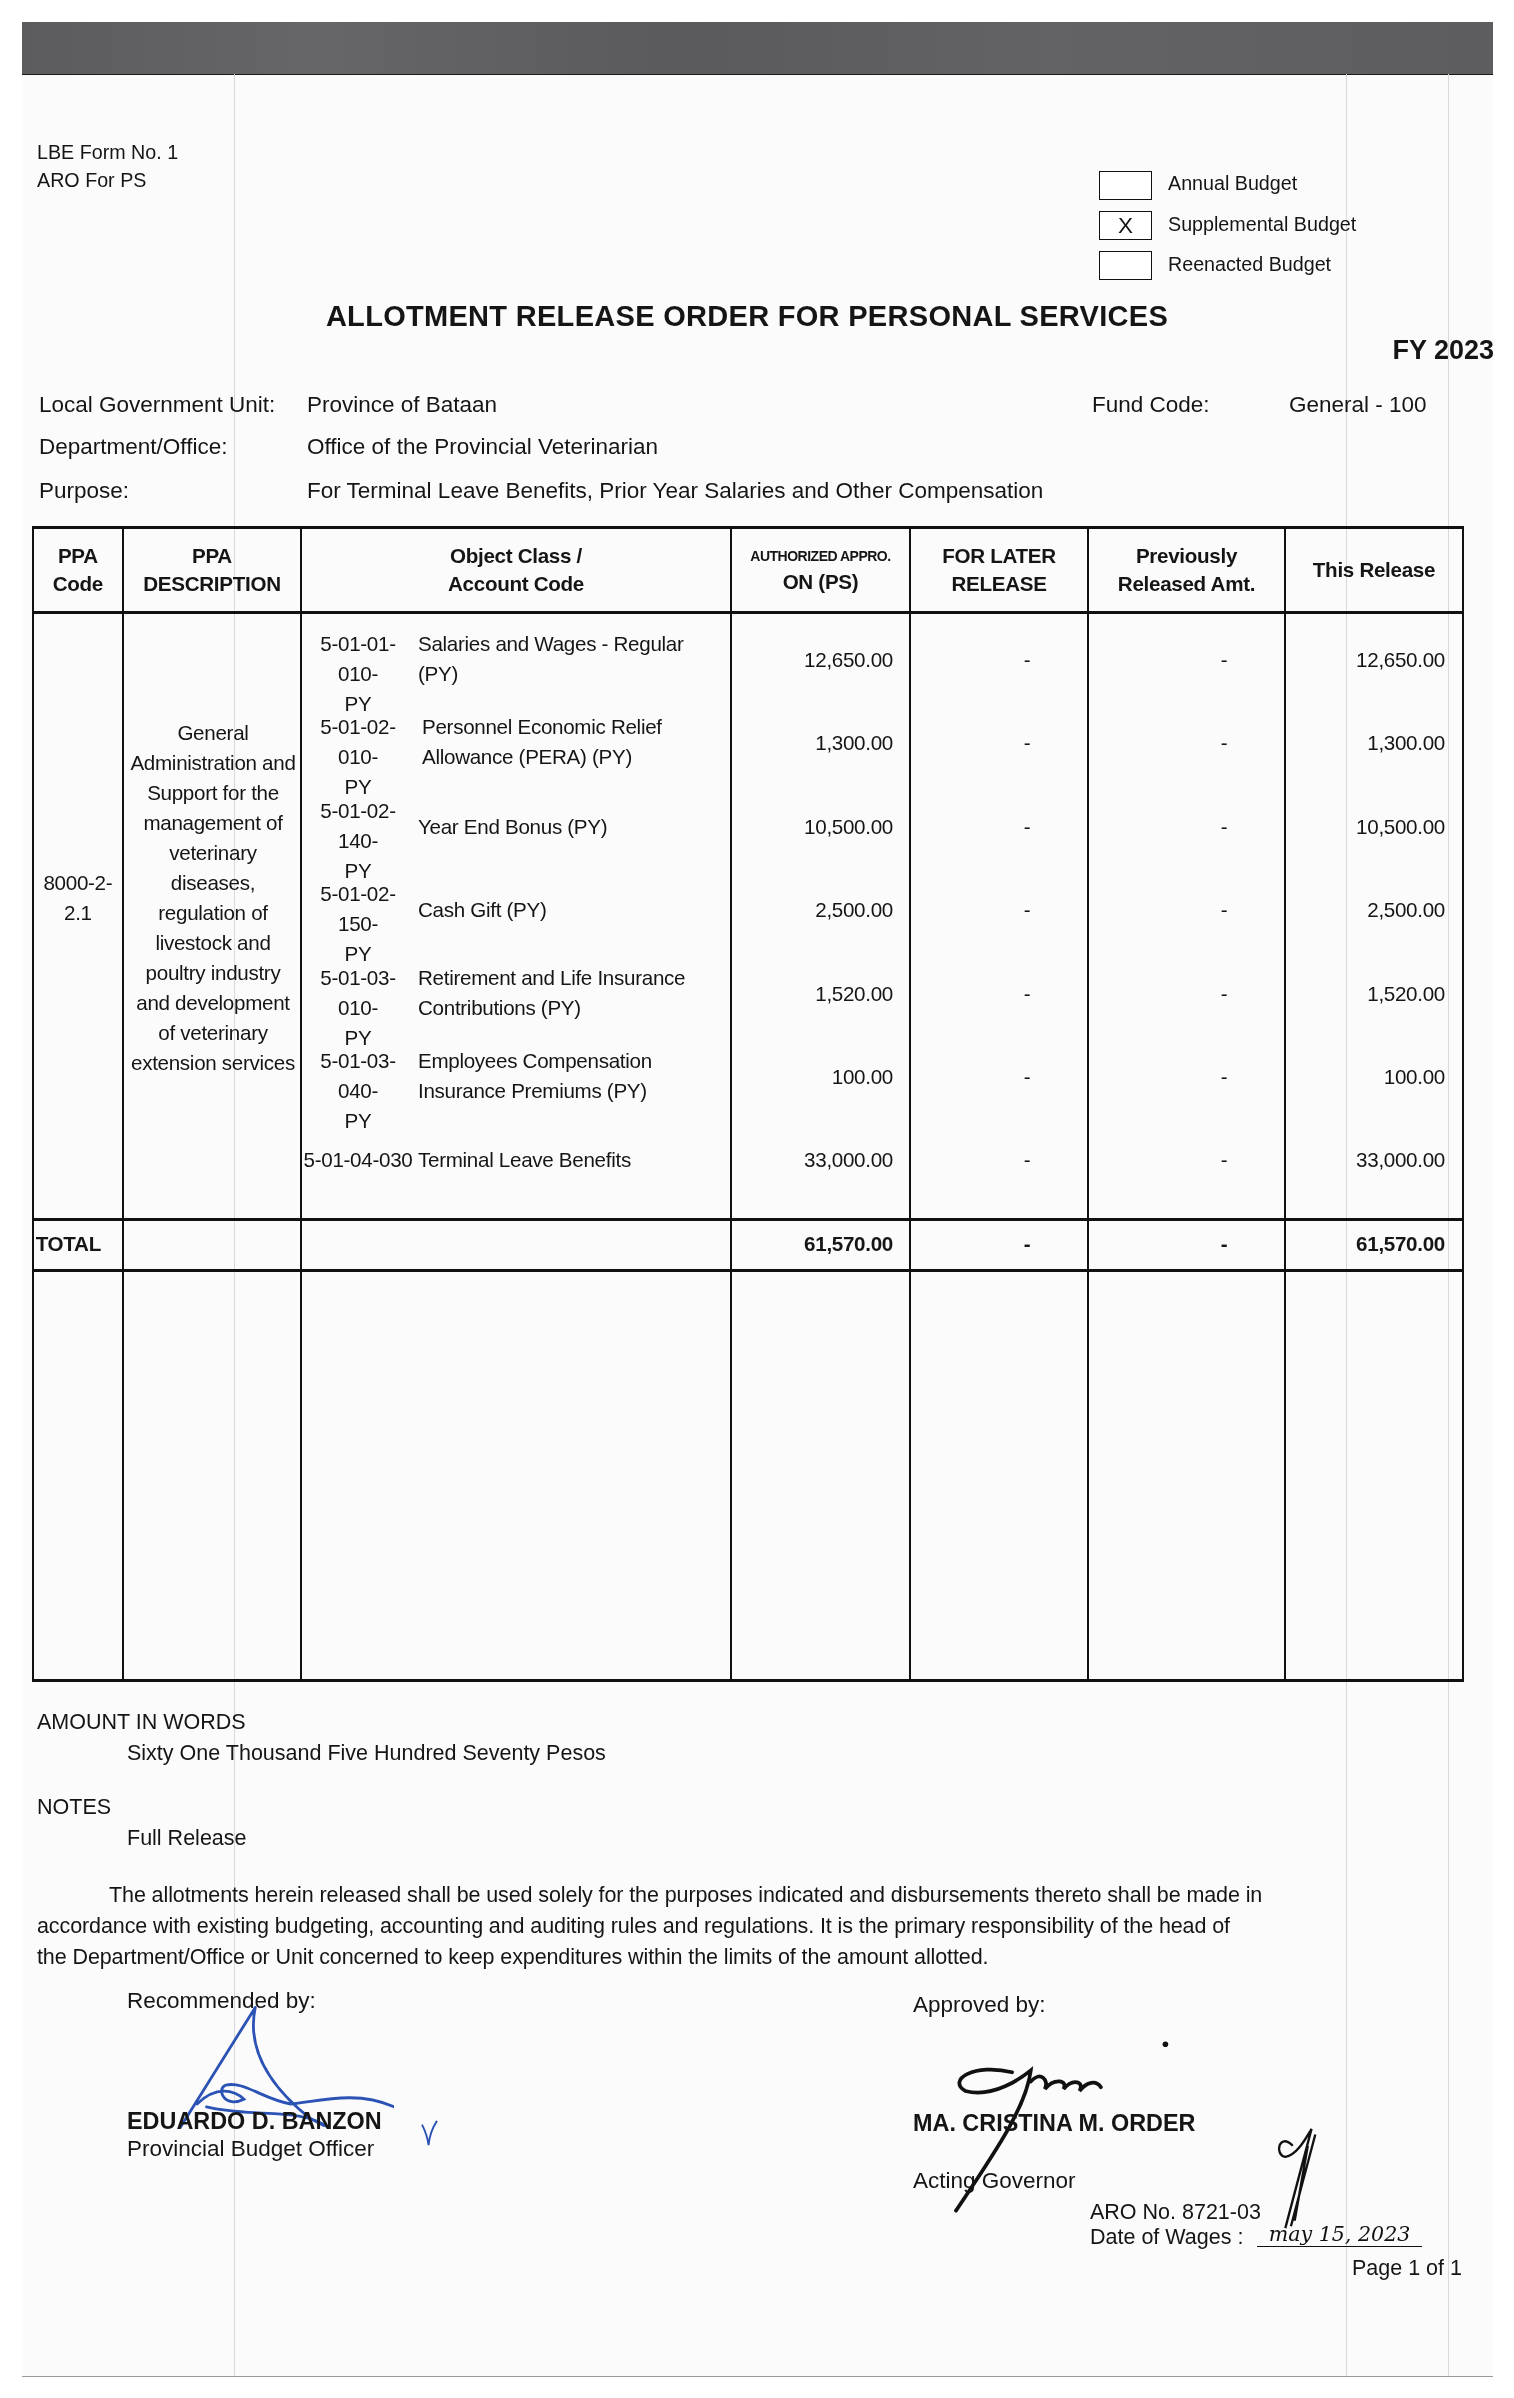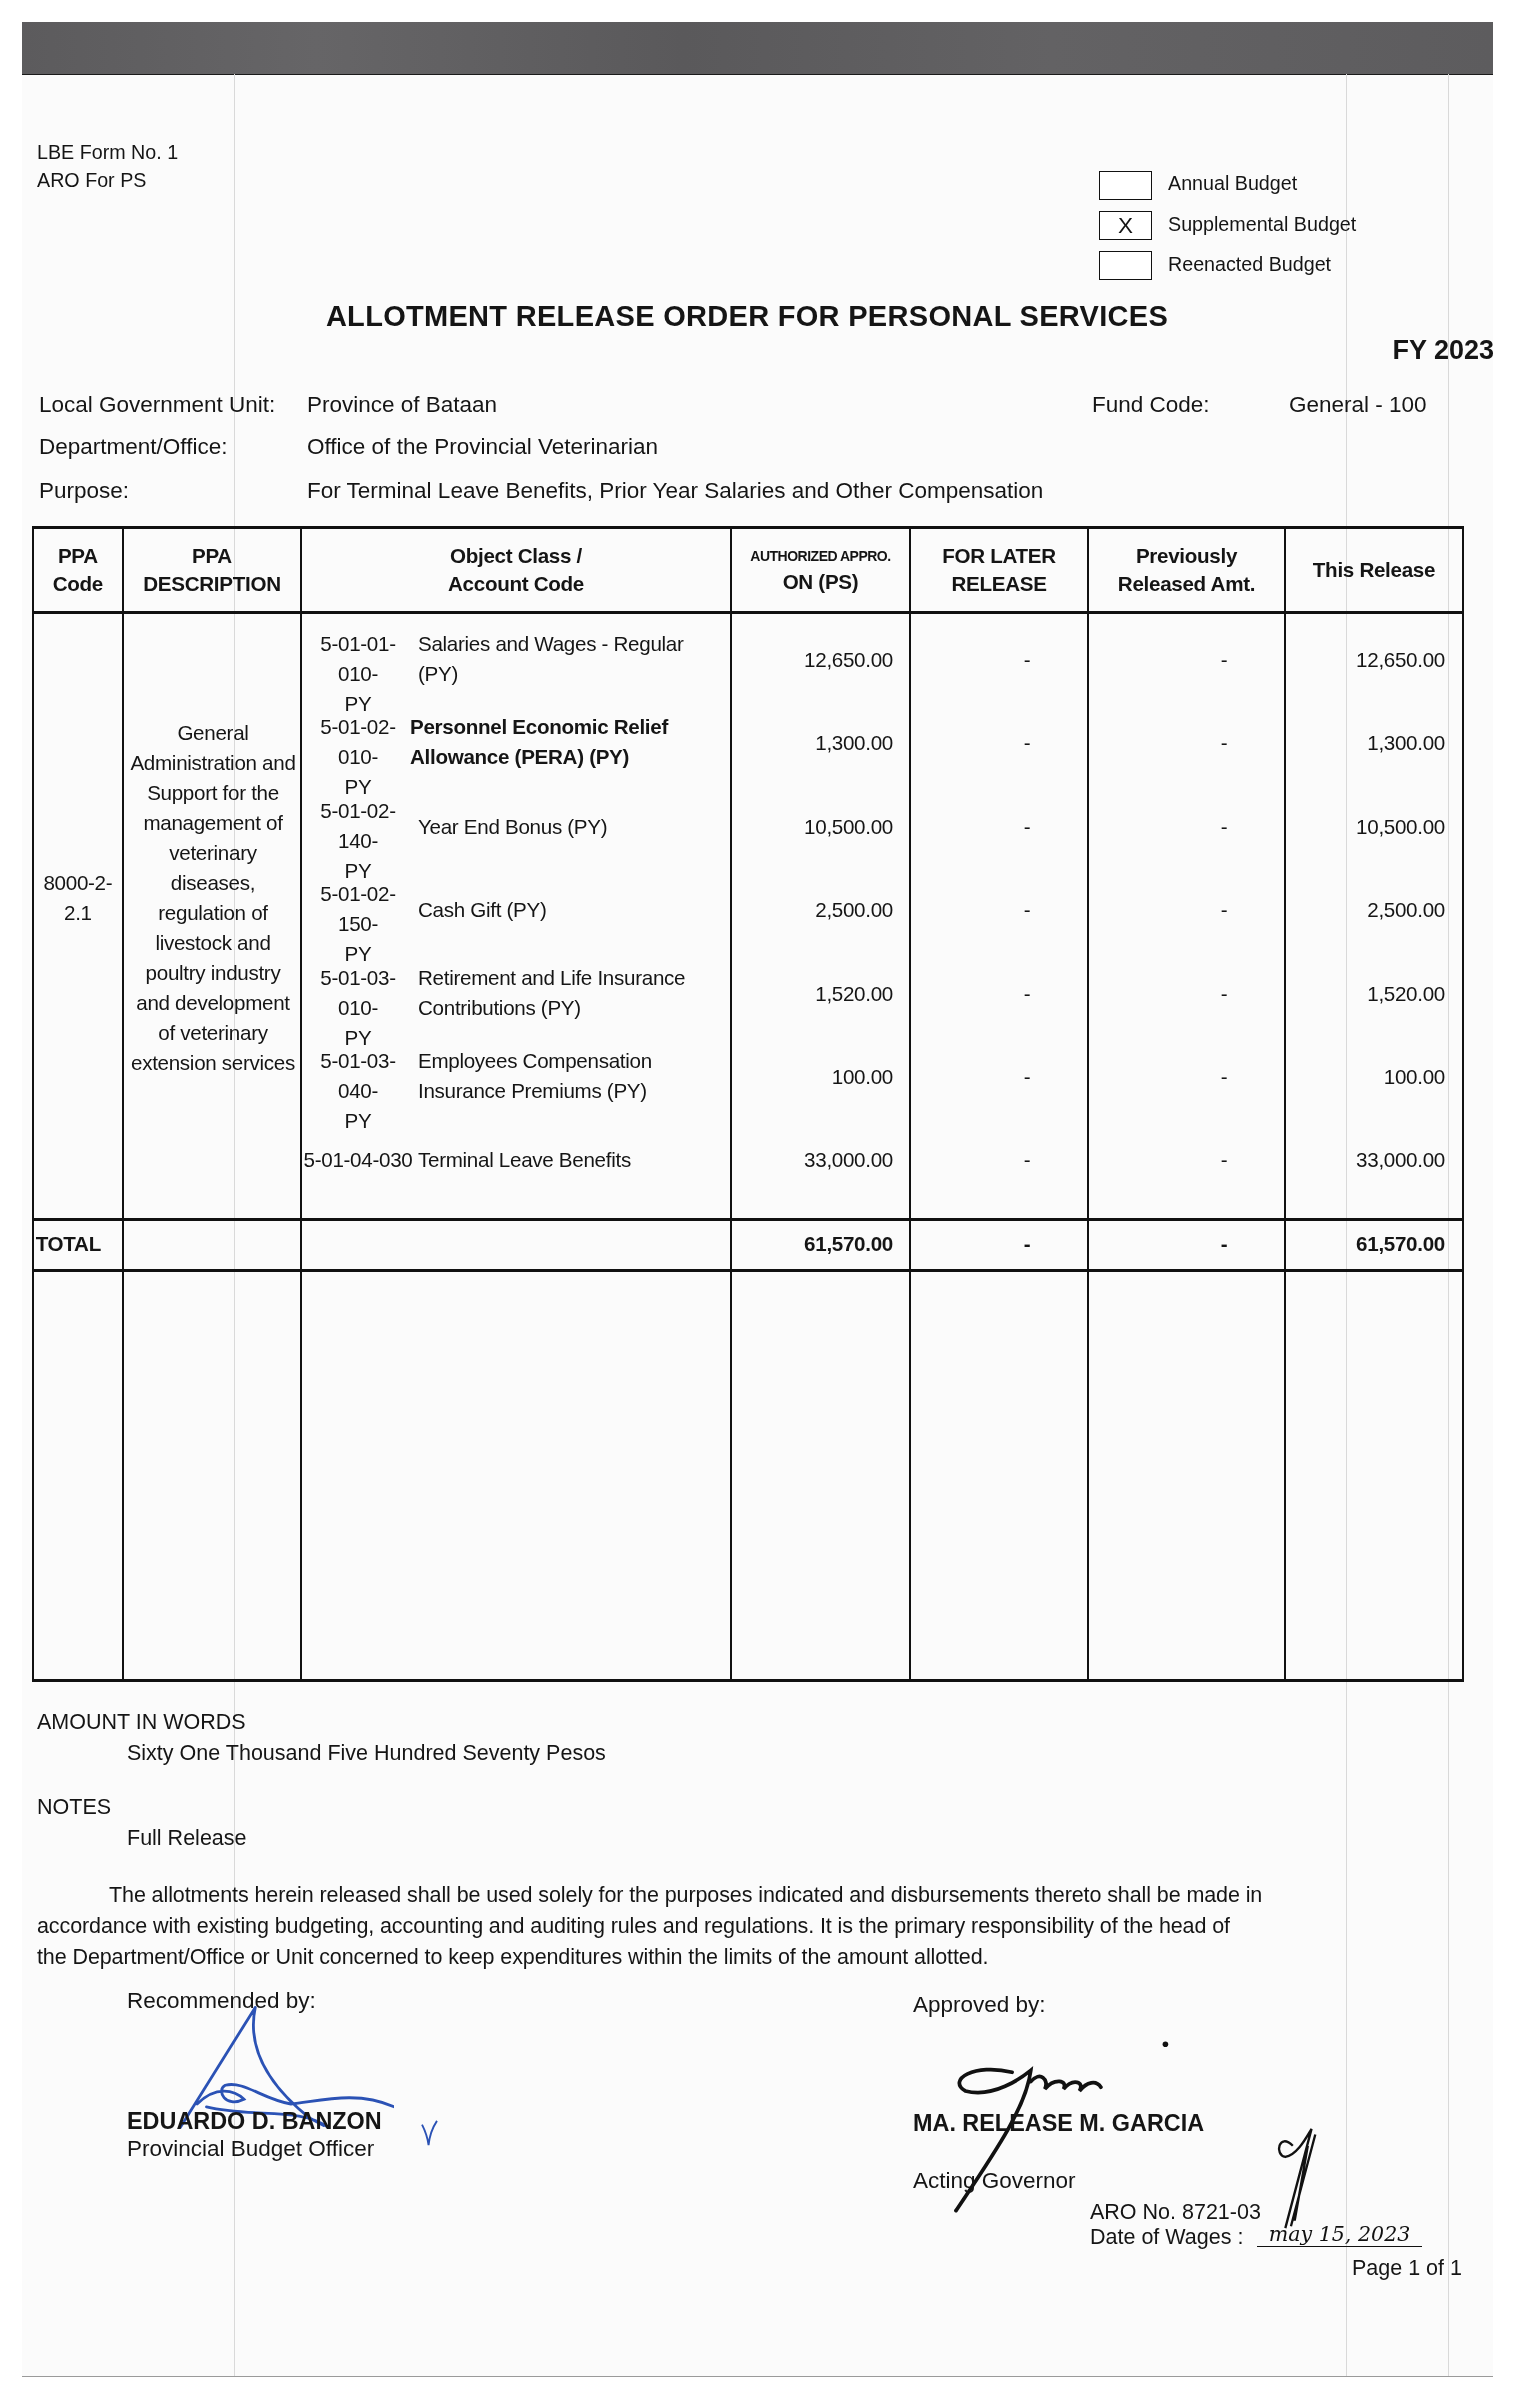--- a/index.html
+++ b/index.html
@@ -155,21 +155,21 @@
         <div>(PY)</div>
       </div>
       <div class="cell num" style="left: 700px; width: 161px; top: 119px;">12,650.00</div>
       <div class="cell ctr" style="left: 879px; width: 176px; padding-left: 56px; box-sizing: border-box; top: 119px;">-</div>
       <div class="cell ctr" style="left: 1057px; width: 195px; padding-left: 75px; box-sizing: border-box; top: 119px;">-</div>
       <div class="cell num" style="left: 1254px; width: 159px; top: 119px;">12,650.00</div>
       <div class="cell ctr" style="left: 270px; width: 112px; top: 186px;">
         <div>5-01-02-010-</div>
         <div>PY</div>
       </div>
-      <div class="cell" style="left: 378px; top: 186px; font-weight: bold;">
+      <div class="cell" style="left: 390px; top: 186px;">
         <div>Personnel Economic Relief</div>
         <div>Allowance (PERA) (PY)</div>
       </div>
       <div class="cell num" style="left: 700px; width: 161px; top: 202px;">1,300.00</div>
       <div class="cell ctr" style="left: 879px; width: 176px; padding-left: 56px; box-sizing: border-box; top: 202px;">-</div>
       <div class="cell ctr" style="left: 1057px; width: 195px; padding-left: 75px; box-sizing: border-box; top: 202px;">-</div>
       <div class="cell num" style="left: 1254px; width: 159px; top: 202px;">1,300.00</div>
       <div class="cell ctr" style="left: 270px; width: 112px; top: 270px;">
         <div>5-01-02-140-</div>
         <div>PY</div>
@@ -252,21 +252,21 @@
 <svg class="abs" style="left:420px; top:2119px;" width="19" height="28" viewBox="0 0 20 30">
   <path d="M2 6 C6 14 8 20 9 28 C10 18 14 8 18 2" fill="none" stroke="#2b52b5" stroke-width="2"></path>
 </svg>
 <div class="abs t24" style="left:127px; top:2136px;">Provincial Budget Officer</div>
 
 <div class="abs t24" style="left:913px; top:1992px;">Approved by:</div>
 <svg class="abs" style="left:937px; top:2033px;" width="253" height="187" viewBox="0 0 270 200">
   <path d="M80 42 C40 32 10 50 30 62 C60 70 90 48 100 40 C95 80 60 130 20 190 M100 52 C110 40 120 50 115 60 C125 48 140 50 135 60 C145 48 158 52 152 62 C160 52 170 50 175 58" fill="none" stroke="#111" stroke-width="4" stroke-linecap="round"></path>
   <circle cx="244" cy="12" r="3" fill="#111"></circle>
 </svg>
-<div class="abs sig-name" style="left:913px; top:2110px;">MA. RELEASE M. GARCIA</div>
+<div class="abs sig-name" style="left:913px; top:2110px;">MA. CRISTINA M. ORDER</div>
 <div class="abs t24" style="left:913px; top:2137px;margin-top:31px;">Acting Governor</div>
 <svg class="abs" style="left:1274px; top:2127px;" width="47" height="103" viewBox="0 0 50 110">
   <path d="M20 20 C5 5 0 30 12 32 C25 30 35 10 40 2 L12 108 M44 8 L18 106 M36 20 L22 100" fill="none" stroke="#111" stroke-width="2.5"></path>
 </svg>
 
 <div class="abs t23" style="left:1090px; top:2200px;">ARO No. 8721-03</div>
 <div class="abs t23" style="left:1090px; top:2225px;">Date of Wages :</div>
 <div class="abs" style="left:1257px; top:2222px; width:165px; border-bottom:1.9px solid #111; font-family:'DejaVu Serif', serif; font-style:italic; font-size:20.6px; text-align:center; color:#111;">may 15, 2023</div>
 <div class="abs t23" style="left:1352px; top:2256px;">Page 1 of 1</div>
 

